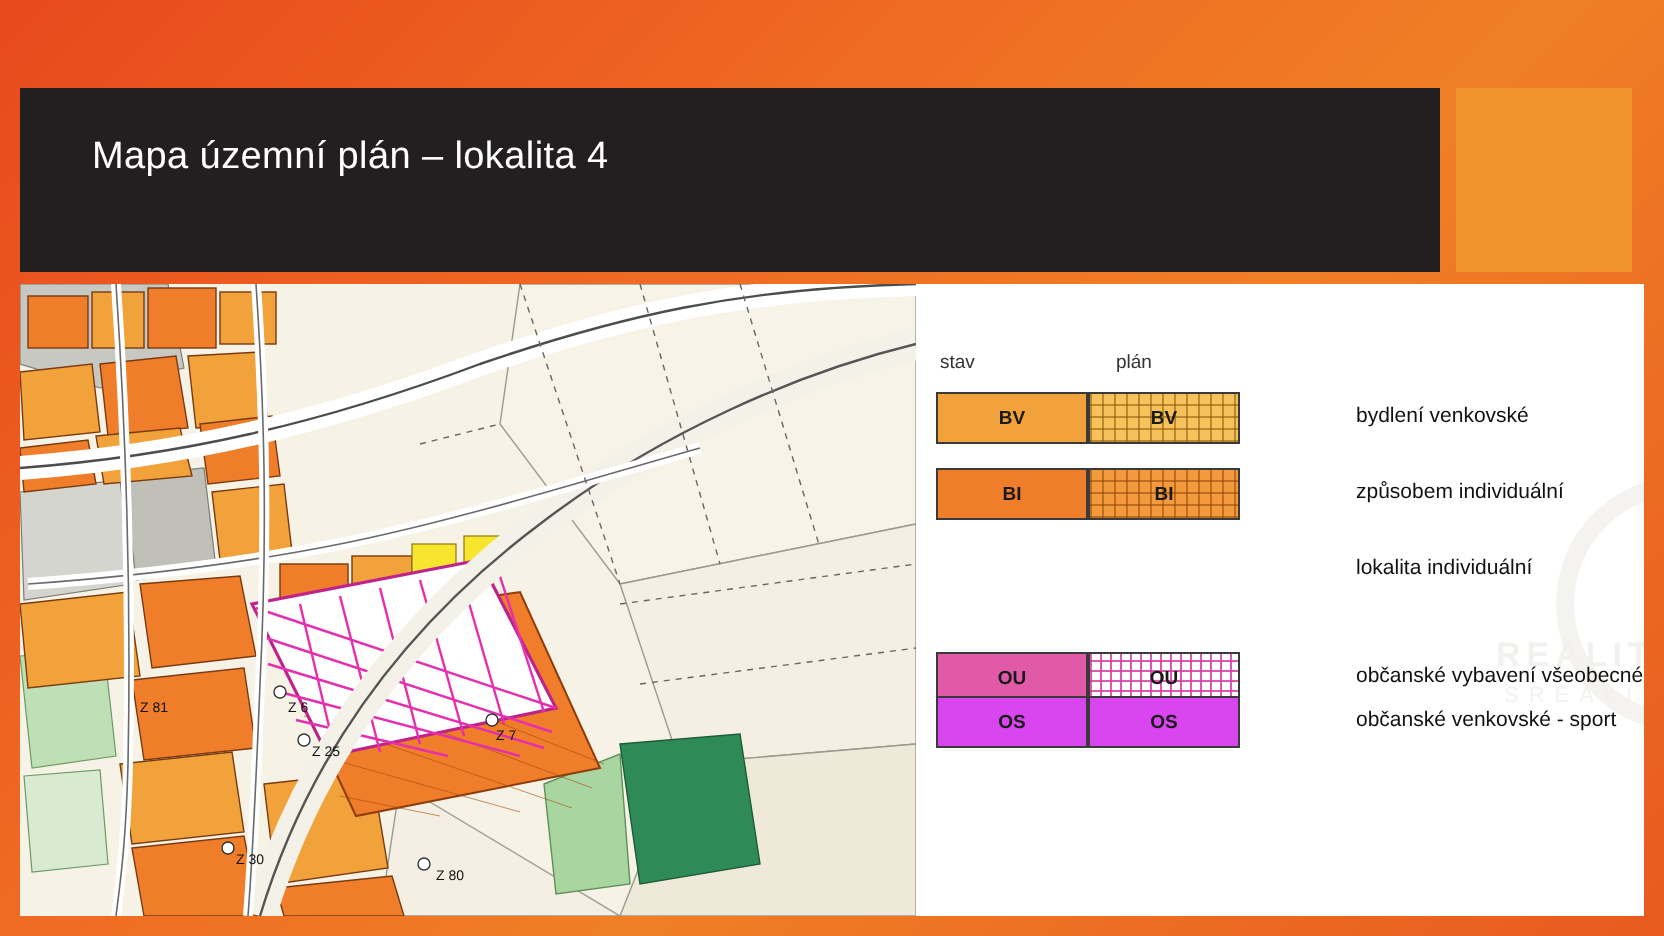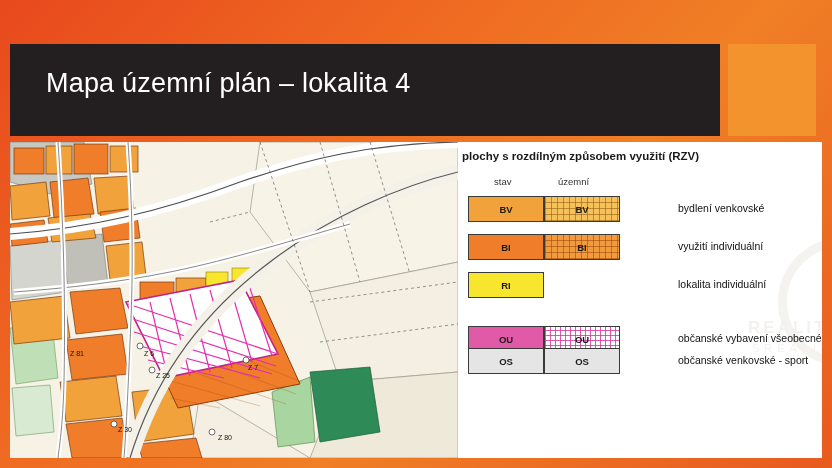--- a/index.html
+++ b/index.html
@@ -36,21 +36,21 @@
     width: 710px;
     height: 92px;
     background: #231f20;
   }
   .title-text {
     position: absolute;
     left: 46px;
     top: 68px;
     width: 660px;
     color: #ffffff;
-    font-size: 27px;
+    font-size: 19px;
     font-weight: 400;
     letter-spacing: 0.2px;
     font-family: "Liberation Sans", sans-serif;
     white-space: nowrap;
   }
   
   .map-figure {
     position: absolute;
     left: 10px;
     top: 142px;
@@ -83,21 +83,21 @@
     font-size: 11.5px;
     font-weight: bold;
     color: #1a1a1a;
     white-space: nowrap;
   }
   .col-head {
     position: absolute;
     font-size: 9.5px;
     color: #333333;
   }
-  .col-head.stav { left: 36px; top: 34px; }
+  .col-head.stav { left: 12px; top: 34px; }
   .col-head.navrh { left: 100px; top: 34px; }
 
   .legend-row {
     position: absolute;
     left: 0;
     width: 288px;
     height: 32px;
   }
   .swatch {
     position: absolute;
@@ -137,21 +137,21 @@
       repeating-linear-gradient(0deg, rgba(150,70,10,0.55) 0 1px, transparent 1px 6px),
       repeating-linear-gradient(90deg, rgba(150,70,10,0.55) 0 1px, transparent 1px 6px);
   }
   .hatch-ou {
     background-color: #ffffff;
     background-image:
       repeating-linear-gradient(0deg, rgba(214,60,160,0.85) 0 1px, transparent 1px 5px),
       repeating-linear-gradient(90deg, rgba(214,60,160,0.85) 0 1px, transparent 1px 5px);
   }
   .hatch-os {
-    background-color: #e5e5e5;
+    background-color: #d946ef;
   }
   .empty-swatch { border: none; background: transparent; }
 
   
   .watermark {
     position: absolute;
     left: 280px;
     top: 96px;
     width: 240px;
     height: 130px;
@@ -295,39 +295,37 @@
     </div>
 
     <div class="legend-panel">
 
       <div class="watermark">
         <div class="wm-ring"></div>
         <div class="wm-text">REALITY</div>
         <div class="wm-sub">SREALITY</div>
       </div>
 
-      <div class="legend-title">plochy s rozdílným způsobem využití (RZV)</div>
 
       <div class="col-head stav">stav</div>
-      <div class="col-head navrh">územní</div>
+      <div class="col-head navrh">plán</div>
 
       <div class="legend-row" style="top:54px;">
         <div class="swatch stav" style="background:#f2a23a;">BV</div>
         <div class="swatch navrh hatch-bv">BV</div>
         <div class="legend-label">bydlení venkovské</div>
       </div>
 
       <div class="legend-row" style="top:92px;">
         <div class="swatch stav" style="background:#ef7d2a;">BI</div>
         <div class="swatch navrh hatch-bi">BI</div>
-        <div class="legend-label">využití individuální</div>
+        <div class="legend-label">způsobem individuální</div>
       </div>
 
       <div class="legend-row" style="top:130px;">
-        <div class="swatch stav" style="background:#f7e52e;">RI</div>
         <div class="swatch navrh empty-swatch"></div>
         <div class="legend-label">lokalita individuální</div>
       </div>
 
       <div class="legend-row" style="top:184px;">
         <div class="swatch stav" style="background:#e05aa8;">OU</div>
         <div class="swatch navrh hatch-ou">OU</div>
         <div class="legend-label">občanské vybavení všeobecné</div>
       </div>
 

